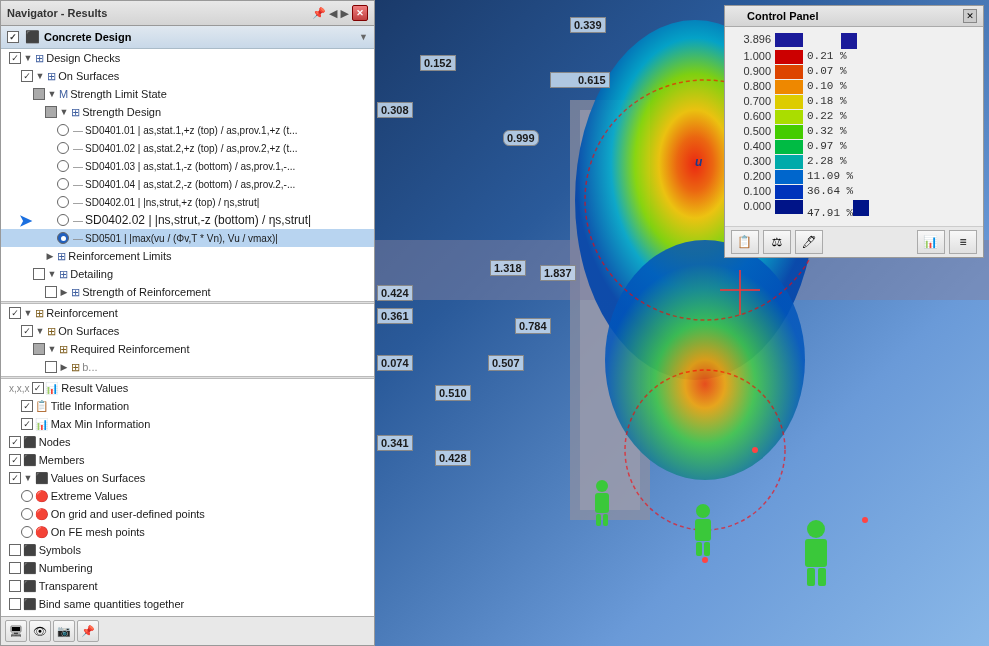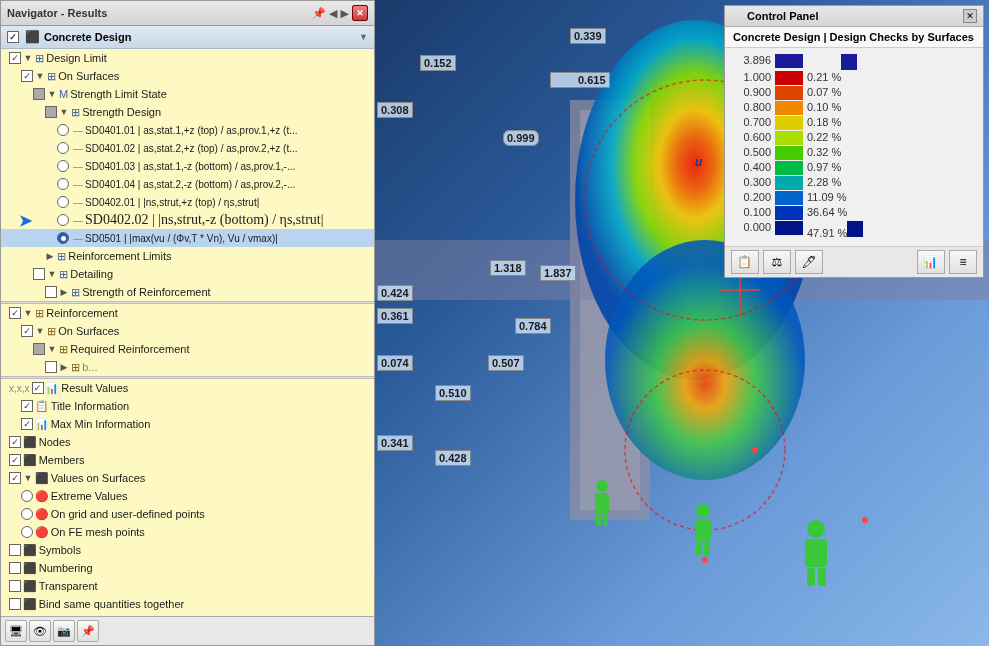--- a/index.html
+++ b/index.html
@@ -4,21 +4,21 @@
   <style>
     * { box-sizing: border-box; margin: 0; padding: 0; }
     body { font-family: 'Segoe UI', Arial, sans-serif; font-size: 11px; background: #c0c0c0; overflow: hidden; }
     
     .main-container { display: flex; width: 989px; height: 646px; }
     
     
     .navigator { 
       width: 375px; 
       height: 646px; 
-      background: #fef9c3; 
+      background: #ffffff; 
       border: 1px solid #999; 
       display: flex; 
       flex-direction: column;
       flex-shrink: 0;
     }
     
     .navigator-titlebar {
       background: linear-gradient(to bottom, #e8e8e8, #d4d4d4);
       border-bottom: 1px solid #999;
       padding: 4px 6px;
@@ -199,20 +199,21 @@
     .legend-bar {
       height: 14px;
       width: 28px;
       margin-right: 4px;
     }
     
     .legend-pct {
       font-size: 11px;
       color: #333;
       min-width: 50px;
+      font-family: Liberation Mono, monospace;
     }
     
     .cp-footer {
       border-top: 1px solid #ccc;
       padding: 3px 6px;
       display: flex; gap: 4px; align-items: center;
       background: #e8e8e8;
     }
     
     .cp-footer-btn {
@@ -257,21 +258,21 @@
       <span>Concrete Design</span>
       <span style="margin-left:auto; font-size:9px; color:#666;">▼</span>
     </div>
 
     <div class="nav-content">
 
       <div class="tree-item indent1">
         <div class="checkbox checked"></div>
         <span class="expand-arrow">▼</span>
         <span style="color:#4060a0; font-size:11px; margin-right:2px;">⊞</span>
-        <span class="item-label">Design Limit</span>
+        <span class="item-label">Design Checks</span>
       </div>
 
       <div class="tree-item indent2">
         <div class="checkbox checked"></div>
         <span class="expand-arrow">▼</span>
         <span style="color:#4060a0; font-size:11px; margin-right:2px;">⊞</span>
         <span class="item-label">On Surfaces</span>
       </div>
 
       <div class="tree-item indent3">
@@ -314,21 +315,21 @@
 
       <div class="tree-item indent5">
         <div class="radio"></div>
         <span style="width:14px; text-align:center; color:#888; font-size:10px;">—</span>
         <span class="item-label" style="font-size:10px;">SD0402.01 | |ns,strut,+z (top) / ηs,strut|</span>
       </div>
 
       <div class="tree-item indent5" style="position:relative;">
         <div class="radio"></div>
         <span style="width:14px; text-align:center; color:#888; font-size:10px;">—</span>
-        <span class="item-label" style="font-size:14px;font-family:Liberation Serif, serif;">SD0402.02 | |ns,strut,-z (bottom) / ηs,strut|</span>
+        <span class="item-label" style="font-size:12px;">SD0402.02 | |ns,strut,-z (bottom) / ηs,strut|</span>
 
         <span style="position:absolute; left:18px; color:#1a6fe0; font-size:16px; font-weight:bold;">➤</span>
       </div>
 
       <div class="tree-item indent5 selected">
         <div class="radio checked"></div>
         <span style="width:14px; text-align:center; color:#888; font-size:10px;">—</span>
         <span class="item-label" style="font-size:10px;">SD0501 | |max(vu / (Φv,T * Vn), Vu / vmax)|</span>
       </div>
 
@@ -512,21 +513,21 @@
       <line x1="345" y1="290" x2="385" y2="290" stroke="#ff3333" stroke-width="1.5"></line>
 
       <line x1="650" y1="470" x2="650" y2="510" stroke="#ff4444" stroke-width="1.5"></line>
 
       <circle cx="380" cy="450" r="3" fill="#ff4444"></circle>
       <circle cx="490" cy="520" r="3" fill="#ff4444"></circle>
       <circle cx="330" cy="560" r="3" fill="#ff4444"></circle>
 
     </svg>
 
-    <div class="viewport-label" style="top:28px; left:195px;">0.339</div>
+    <div class="viewport-label" style="top:17px; left:195px;">0.339</div>
     <div class="viewport-label" style="top:55px; left:45px;">0.152</div>
     <div class="viewport-label" style="top:72px; left:175px;padding-left:27px;">0.615</div>
     <div class="viewport-label" style="top:102px; left:2px;">0.308</div>
     <div class="viewport-label" style="top:130px; left:128px;border-radius:6px;">0.999</div>
 
     <div style="position:absolute; top:155px; left:320px; color:#1a3a8a; font-size:12px; font-weight:bold; font-style:italic;">u</div>
 
     <div class="viewport-label" style="top:285px; left:2px;">0.424</div>
     <div class="viewport-label" style="top:260px; left:115px;">1.318</div>
     <div class="viewport-label" style="top:265px; left:165px;">1.837</div>
@@ -570,21 +571,20 @@
         </div>
       </div>
     </div>
 
     <div class="control-panel">
       <div class="cp-titlebar">
         <span class="cp-title">Control Panel</span>
         <div class="cp-close">✕</div>
       </div>
 
-      <div class="cp-header-text">Concrete Design | Design Checks by Surfaces</div>
 
       <div class="cp-legend">
 
       <div class="legend-row">
             <span class="legend-value">3.896</span>
             <div class="legend-bar" style="background: rgb(26, 26, 154);"></div>
             <span class="legend-pct">
               <div style="width: 16px; height: 16px; background: rgb(26, 26, 154); display: inline-block; margin-left: auto; float: right;"></div>
             </span>
           </div>

